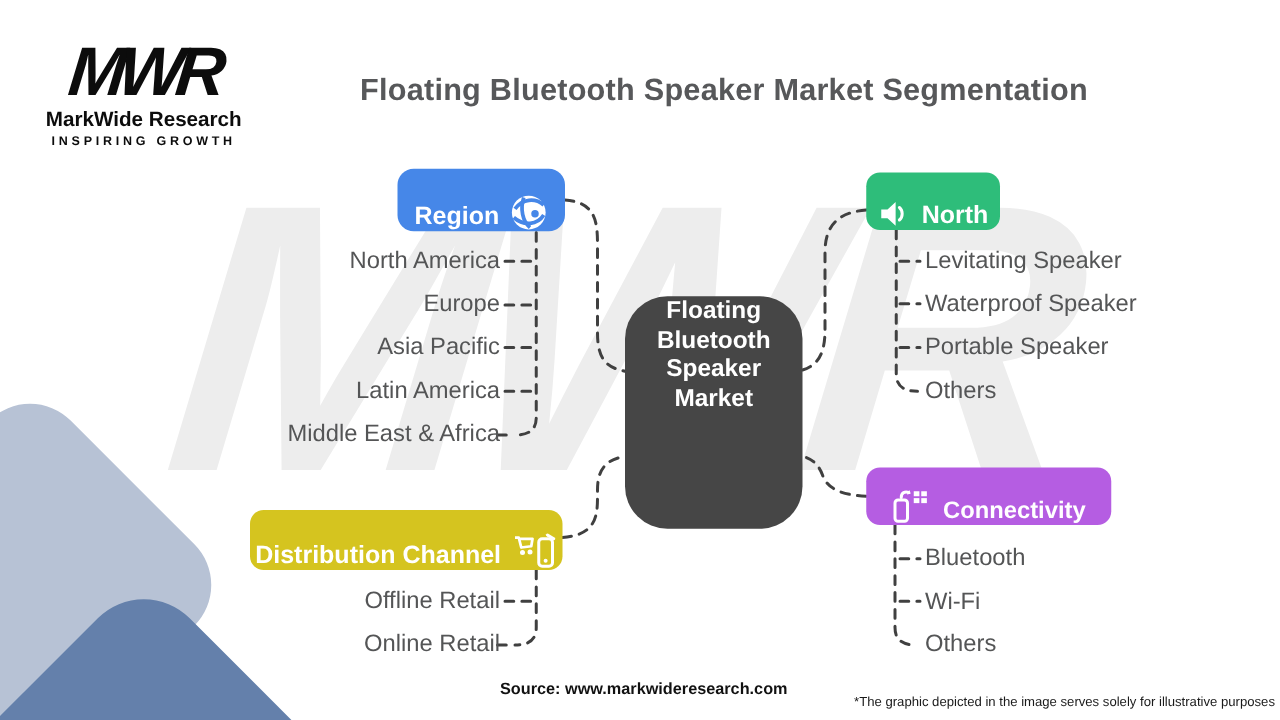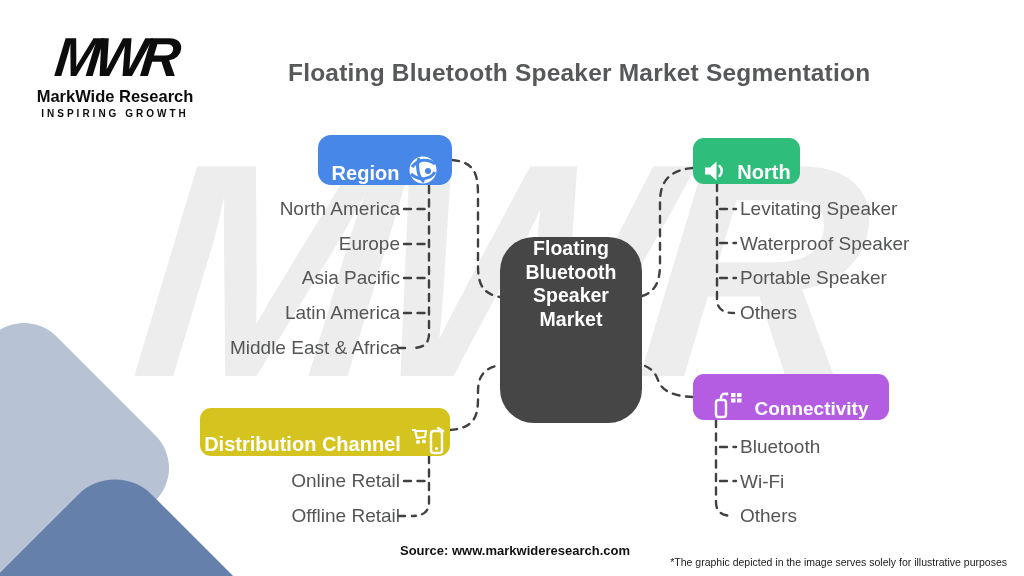--- a/index.html
+++ b/index.html
@@ -54,21 +54,21 @@
   .seg-list{position:absolute;z-index:3;color:#545556;font-size:19px;}
   .seg-list .item{height:34.6px;display:flex;align-items:center;white-space:nowrap;}
   .list-right{text-align:right;}
   .list-right .item{justify-content:flex-end;}
   .region-list{left:60px;top:192px;width:340px;}
   .type-list{left:740px;top:192px;}
   .dist-list{left:100px;top:464px;width:300px;}
   .conn-list{left:740px;top:430px;}
   
   .source{position:absolute;left:400px;top:543px;z-index:3;font-size:13px;font-weight:bold;color:#111;text-align:center;}
-  .disclaimer{position:absolute;right:17px;top:556px;z-index:3;font-size:10.5px;color:#1a1a1a;}
+  .disclaimer{position:absolute;right:4px;top:556px;z-index:3;font-size:10.5px;color:#1a1a1a;}
 </style>
 </head>
 <body>
 
 <div class="deco diamond-light"></div>
 <div class="deco diamond-steel"></div>
 <div class="deco watermark">MWR</div>
 
 <div class="logo">
   <div class="logo-mark">MWR</div>
@@ -179,22 +179,22 @@
 </div>
 
 <div class="seg-list type-list">
   <div class="item">Levitating Speaker</div>
   <div class="item">Waterproof Speaker</div>
   <div class="item">Portable Speaker</div>
   <div class="item">Others</div>
 </div>
 
 <div class="seg-list list-right dist-list">
+  <div class="item">Offline Retail</div>
   <div class="item">Online Retail</div>
-  <div class="item">Offline Retail</div>
 </div>
 
 <div class="seg-list conn-list">
   <div class="item">Bluetooth</div>
   <div class="item">Wi-Fi</div>
   <div class="item">Others</div>
 </div>
 
 <div class="source">Source: www.markwideresearch.com</div>
 <div class="disclaimer">*The graphic depicted in the image serves solely for illustrative purposes</div>

